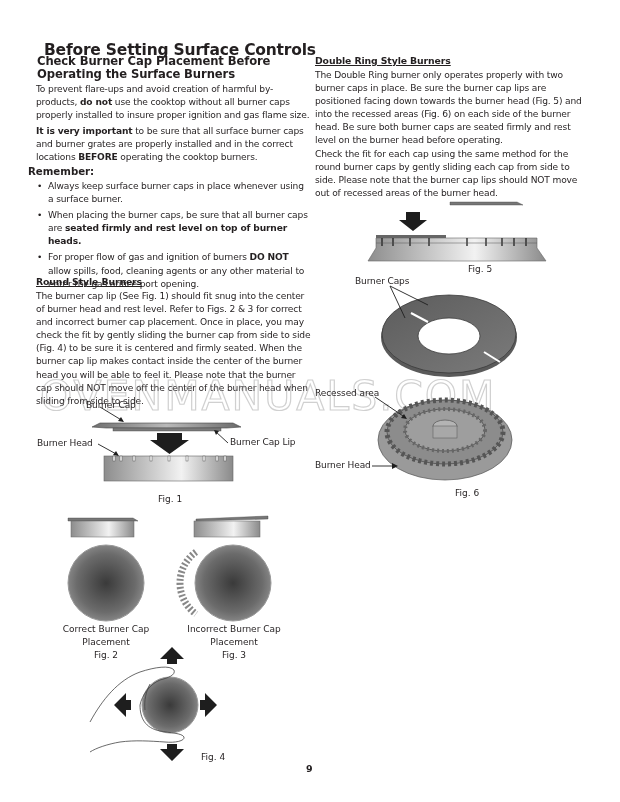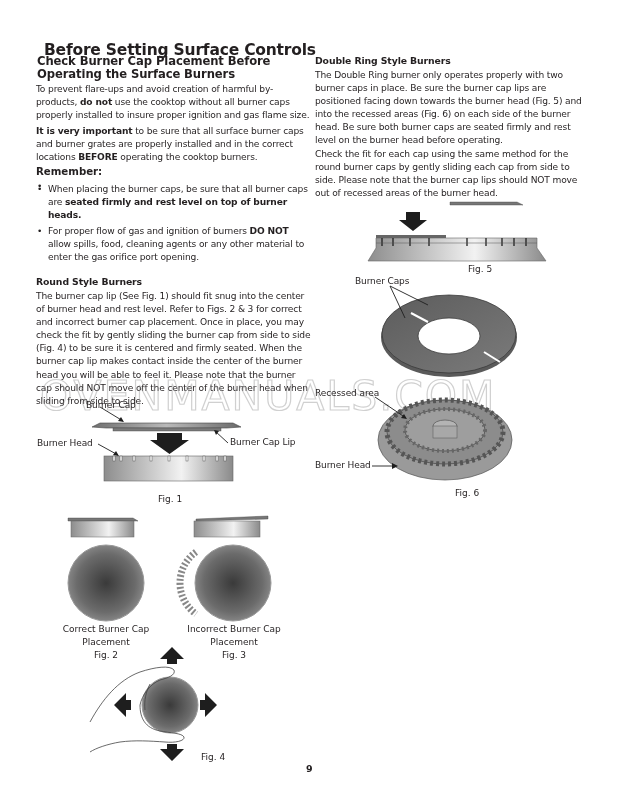--- a/index.html
+++ b/index.html
@@ -1,22 +1,22 @@
 <!DOCTYPE html>
 <html><head>
 <meta charset="utf-8">
 <style>
   html,body{margin:0;padding:0;background:#ffffff;}
   body{width:620px;height:802px;position:relative;overflow:hidden;
        font-family:"DejaVu Sans","Liberation Sans",sans-serif;color:#231f20;}
   h1{position:absolute;left:36px;top:33px;margin:8px;font-size:15.5px;font-weight:bold;letter-spacing:-0.2px;color:#231f20;}
   h2{position:absolute;left:36px;top:54px;margin:1px;font-size:11.6px;line-height:13px;font-weight:bold;width:270px;letter-spacing:-0.1px;}
   .p{position:absolute;margin:0;font-size:9.1px;line-height:13.1px;letter-spacing:-0.15px;color:#231f20;}
-  .h3{position:absolute;margin:0;font-size:9.3px;font-weight:bold;letter-spacing:-0.1px;}
-  .rem{position:absolute;left:36px;top:166px;margin:0;font-size:10.2px;font-weight:bold;}
+  .h3{position:absolute;margin:0;font-size:9.3px;font-weight:bold;letter-spacing:-0.1px;text-decoration:underline;}
+  .rem{position:absolute;left:28px;top:166px;margin:0;font-size:10.2px;font-weight:bold;}
   ul.bul{position:absolute;left:36px;top:180px;width:274px;margin:0;padding:0;list-style:none;}
   ul.bul li{position:relative;padding-left:12px;font-size:9.1px;line-height:13.1px;letter-spacing:-0.15px;margin-bottom:3px;}
   ul.bul li .dot{position:absolute;left:1px;top:0;}
   .lbl{position:absolute;font-size:9px;white-space:nowrap;letter-spacing:-0.1px;}
   .cap{position:absolute;font-size:9px;text-align:center;white-space:nowrap;line-height:13px;}
   .pagenum{position:absolute;left:306px;top:763px;font-size:9.5px;font-weight:bold;}
   .wm{position:absolute;left:40px;top:372px;font-size:41px;font-weight:normal;letter-spacing:2px;
       color:transparent;-webkit-text-stroke:1.2px rgba(150,150,150,0.45);white-space:nowrap;
       font-family:"DejaVu Sans","Liberation Sans",sans-serif;pointer-events:none;}
   svg{position:absolute;overflow:visible;}
@@ -25,21 +25,21 @@
 <body>
 
 <h1>Before Setting Surface Controls</h1>
 <h2>Check Burner Cap Placement Before Operating the Surface Burners</h2>
 
 <p class="p" style="left:36px;top:83px;width:276px;"><span>To prevent flare-ups and avoid creation of harmful by-products, </span><b>do not</b><span> use the cooktop without all burner caps properly installed to insure proper ignition and gas flame size.</span></p>
 <p class="p" style="left:36px;top:125px;width:276px;"><b>It is very important</b><span> to be sure that all surface burner caps and burner grates are properly installed and in the correct locations </span><b>BEFORE</b><span> operating the cooktop burners.</span></p>
 
 <div class="rem">Remember:</div>
 <ul class="bul">
-  <li><span class="dot">•</span></li>
+  <li><span class="dot">•</span><span>Always keep surface burner caps in place whenever using a surface burner.</span></li>
   <li><span class="dot">•</span><span>When placing the burner caps, be sure that all burner caps are </span><b>seated firmly and rest level on top of burner heads.</b></li>
   <li><span class="dot">•</span><span>For proper flow of gas and ignition of burners </span><b>DO NOT</b><span> allow spills, food, cleaning agents or any other material to enter the gas orifice port opening.</span></li>
 </ul>
 
 <div class="h3" style="left:36px;top:276px;">Round Style Burners</div>
 <p class="p" style="left:36px;top:290px;width:276px;">The burner cap lip (See Fig. 1) should fit snug into the center of burner head and rest level. Refer to Figs. 2 &amp; 3 for correct and incorrect burner cap placement. Once in place, you may check the fit by gently sliding the burner cap from side to side (Fig. 4) to be sure it is centered and firmly seated. When the burner cap lip makes contact inside the center of the burner head you will be able to feel it. Please note that the burner cap should NOT move off the center of the burner head when sliding from side to side.</p>
 
 <div class="h3" style="left:315px;top:55px;">Double Ring Style Burners</div>
 <p class="p" style="left:315px;top:69px;width:272px;">The Double Ring burner only operates properly with two burner caps in place. Be sure the burner cap lips are positioned facing down towards the burner head (Fig. 5) and into the recessed areas (Fig. 6) on each side of the burner head. Be sure both burner caps are seated firmly and rest level on the burner head before operating.</p>
 <p class="p" style="left:315px;top:148px;width:272px;">Check the fit for each cap using the same method for the round burner caps by gently sliding each cap from side to side. Please note that the burner cap lips should NOT move out of recessed areas of the burner head.</p>

